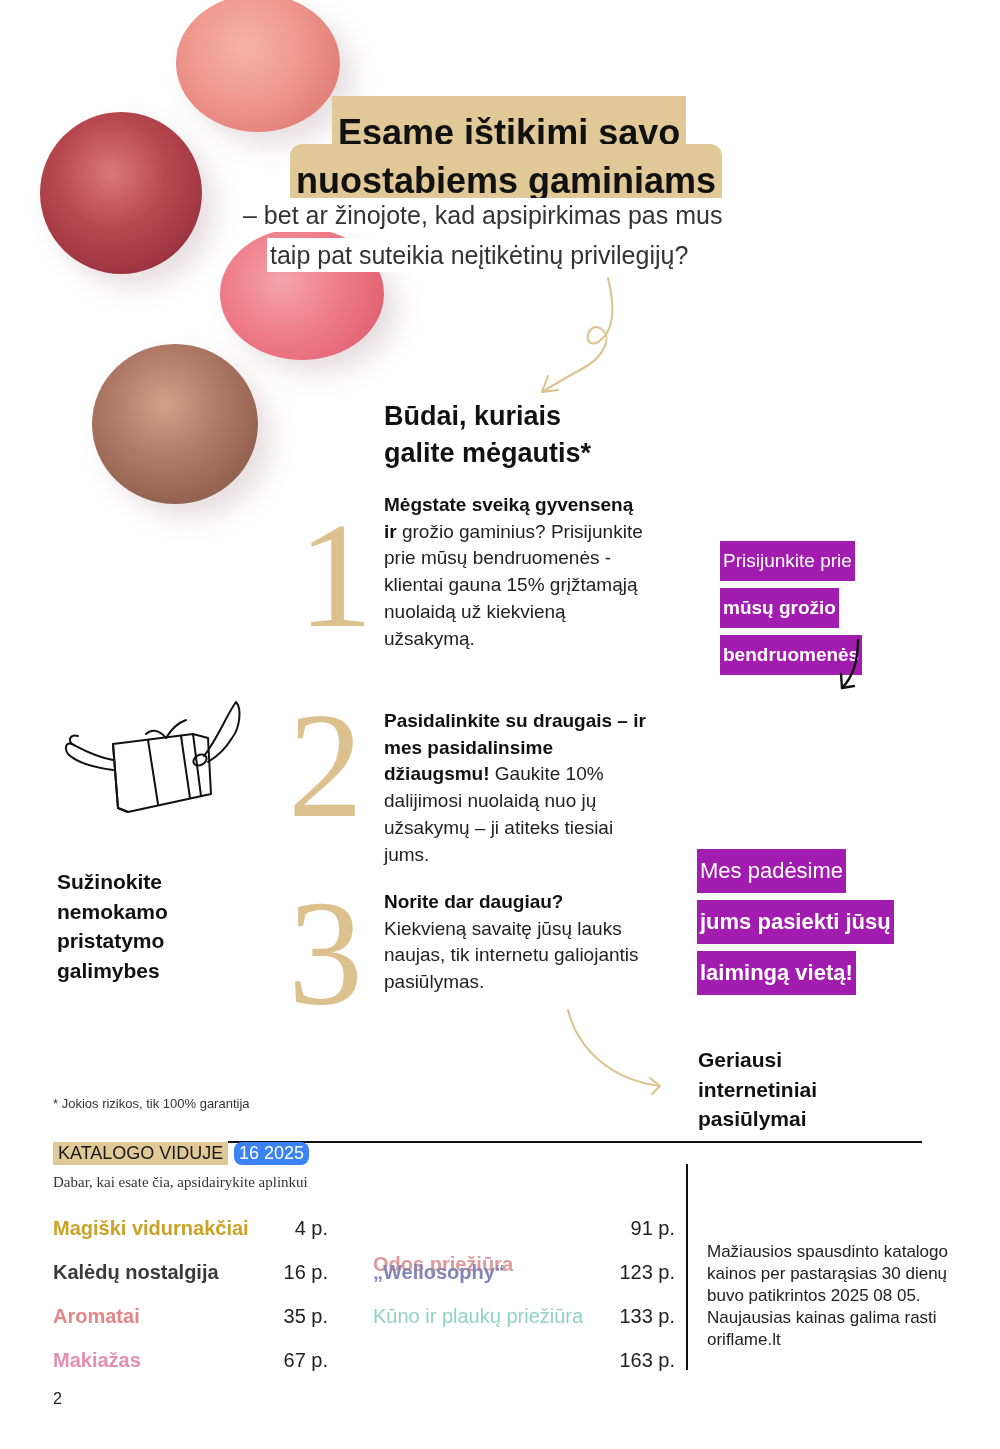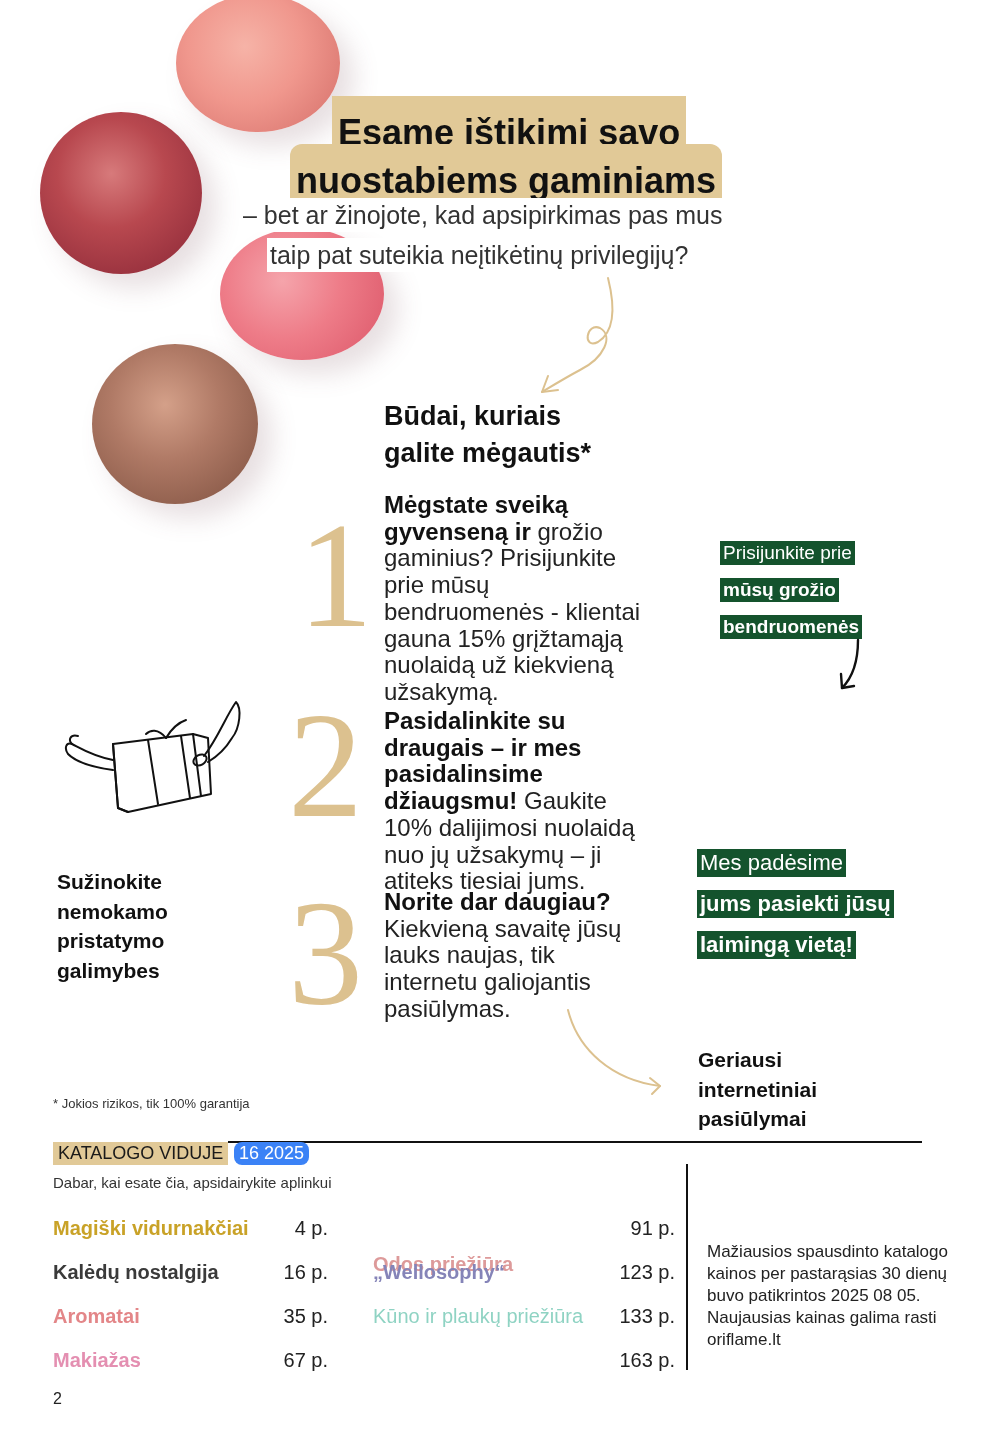--- a/index.html
+++ b/index.html
@@ -22,43 +22,43 @@
   
   .hl { position: absolute; font-family: "Liberation Sans", sans-serif; font-weight: 700; font-size: 36px;
         color: #111111; background: #e1c997; line-height: 42px; padding: 16px 6px; white-space: nowrap; }
   .sub { position: absolute; font-family: "Liberation Sans", sans-serif; font-size: 25px; color: #333333;
          background: #ffffff; line-height: 34px; padding: 0 3px; white-space: nowrap; }
 
   .h2 { position: absolute; left: 384px; top: 398px; font-family: "Liberation Sans", sans-serif;
         font-weight: 700; font-size: 27px; line-height: 37px; color: #111111; }
 
   .step-body { position: absolute; left: 384px; font-family: "Liberation Sans", sans-serif;
-        font-size: 24px; line-height: 26.7px; color: #222222; width: 290px; }
+        font-size: 19px; line-height: 26.7px; color: #222222; width: 290px; }
   .step-body b { font-weight: 700; color: #111; }
 
   .big-num { position: absolute; font-family: "Liberation Serif", serif; font-size: 150px; line-height: 1;
         color: #dcc18f; font-weight: 400; }
 
   .blue-tag { position: absolute; font-family: "Liberation Sans", sans-serif; color: #ffffff; white-space: nowrap; }
-  .blue-tag span { display: inline-block; background: #14532d; padding: 0 3px; margin-bottom: 13px; }
+  .blue-tag span { display: inline-block; background: #a21caf; padding: 8px 3px; margin-bottom: 7px; }
 
   .side-label { position: absolute; font-family: "Liberation Sans", sans-serif; font-weight: 700;
         font-size: 21px; line-height: 29.5px; color: #111111; }
 
   .footnote { position: absolute; left: 53px; top: 1096px; font-family: "Liberation Sans", sans-serif;
         font-size: 13px; color: #333333; }
 
   .rule { position: absolute; left: 228px; top: 1141px; width: 694px; height: 1.5px; background: #111111; }
 
   .cat-tag { position: absolute; top: 1142px; font-family: "Liberation Sans", sans-serif; font-size: 18px;
         line-height: 23px; height: 23px; padding: 0 5px; white-space: nowrap; }
   .cat-tag-gold { left: 53px; background: #e1c997; color: #1a1a1a; }
   .cat-tag-blue { left: 234px; background: #3b82f6; color: #ffffff; border-radius: 8px; }
 
-  .cat-sub { position: absolute; left: 53px; top: 1174px; font-family: Liberation Sans, sans-serif;
+  .cat-sub { position: absolute; left: 53px; top: 1174px; font-family: Liberation Serif, serif;
         font-size: 15px; color: #333333; }
 
   .toc-col { position: absolute; top: 1213px; }
   .toc-row { position: relative; height: 44px; font-family: "Liberation Sans", sans-serif; font-size: 20px; line-height: 30px; }
   .toc-row .t { position: absolute; left: 0; font-weight: 700; white-space: nowrap; }
   .toc-row .p { position: absolute; right: 0; color: #222; white-space: nowrap; }
   .toc-left { left: 53px; width: 275px; }
   .toc-right { left: 373px; width: 302px; }
 
   .vrule { position: absolute; left: 686px; top: 1164px; width: 1.5px; height: 206px; background: #111111; }

